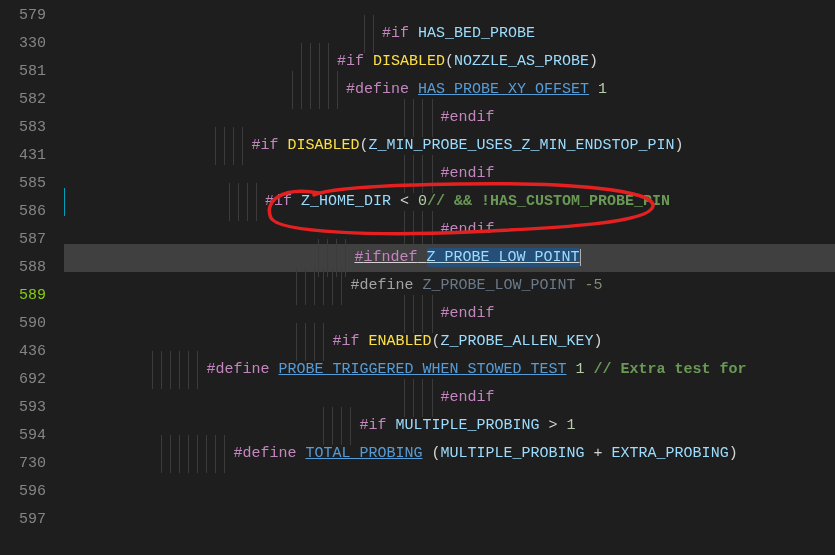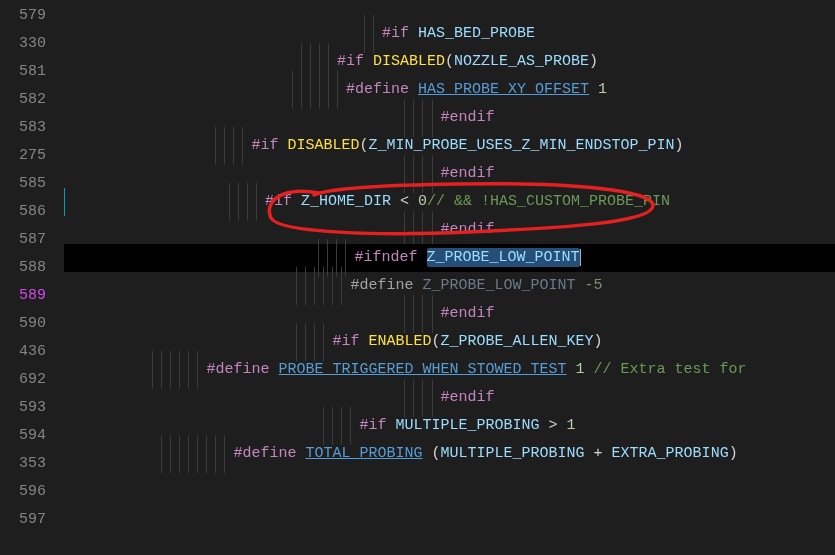--- a/index.html
+++ b/index.html
@@ -39,36 +39,37 @@
     overflow: hidden;
     text-align: center;
   }
   .line {
     height: 28px;
     line-height: 28px;
     white-space: pre;
     position: relative;
   }
   .line.current {
-    background: #000000;
+    background: #404040;
+    text-decoration: underline;
   }
   .modbar {
     position: absolute;
     left: -2px;
     width: 3px;
     top: 0;
     height: 28px;
     background: #009fbb;
   }
   .tok-directive { color: #c586c0; }
   .tok-ident     { color: #9cdcfe; }
   .tok-macroname { color: #569cd6; text-decoration: underline; }
   .tok-funcname  { color: #fde047; }
   .tok-number    { color: #b5cea8; }
-  .tok-comment   { color: #6a9955; }
+  .tok-comment   { color: #6a9955; font-weight: bold; }
   .tok-default   { color: #d4d4d4; }
   .tok-muted-dir { color: #a3a3a3; }
   .tok-muted-id  { color: #6a7a8a; }
   .tok-muted-num { color: #7e8c72; }
   .tok-cursor {
     border-right: 1px solid #aeafad;
   }
   .selection {
     background: #264f78;
     border-radius: 2px;
@@ -94,32 +95,32 @@
 
 <div class="editor">
 
   <div class="gutter">
 
   <div class="ln">579</div>
       <div class="ln">330</div>
       <div class="ln">581</div>
       <div class="ln">582</div>
       <div class="ln">583</div>
-      <div class="ln">275</div>
+      <div class="ln">431</div>
       <div class="ln">585</div>
       <div class="ln">586</div>
       <div class="ln">587</div>
       <div class="ln">588</div>
-      <div class="ln" style="color: #d946ef;">589</div>
+      <div class="ln" style="color: #84cc16;">589</div>
       <div class="ln">590</div>
       <div class="ln">436</div>
       <div class="ln">692</div>
       <div class="ln">593</div>
       <div class="ln">594</div>
-      <div class="ln">353</div>
+      <div class="ln">730</div>
       <div class="ln">596</div>
       <div class="ln">597</div>
     </div>
 
   <div class="code">
 
     <div class="line"><span class="ind"> </span><span class="ind"> </span><span class="tok-directive"><span>#</span><span>if</span></span><span> </span><span class="tok-ident">HAS_BED_PROBE</span></div>
 
     <div class="line"><span class="ind"> </span><span class="ind"> </span><span class="ind"> </span><span class="ind"> </span><span class="tok-directive"><span>#</span><span>if</span></span><span> </span><span class="tok-funcname">DISABLED</span><span class="tok-default">(</span><span class="tok-ident">NOZZLE_AS_PROBE</span><span class="tok-default">)</span></div>
 

